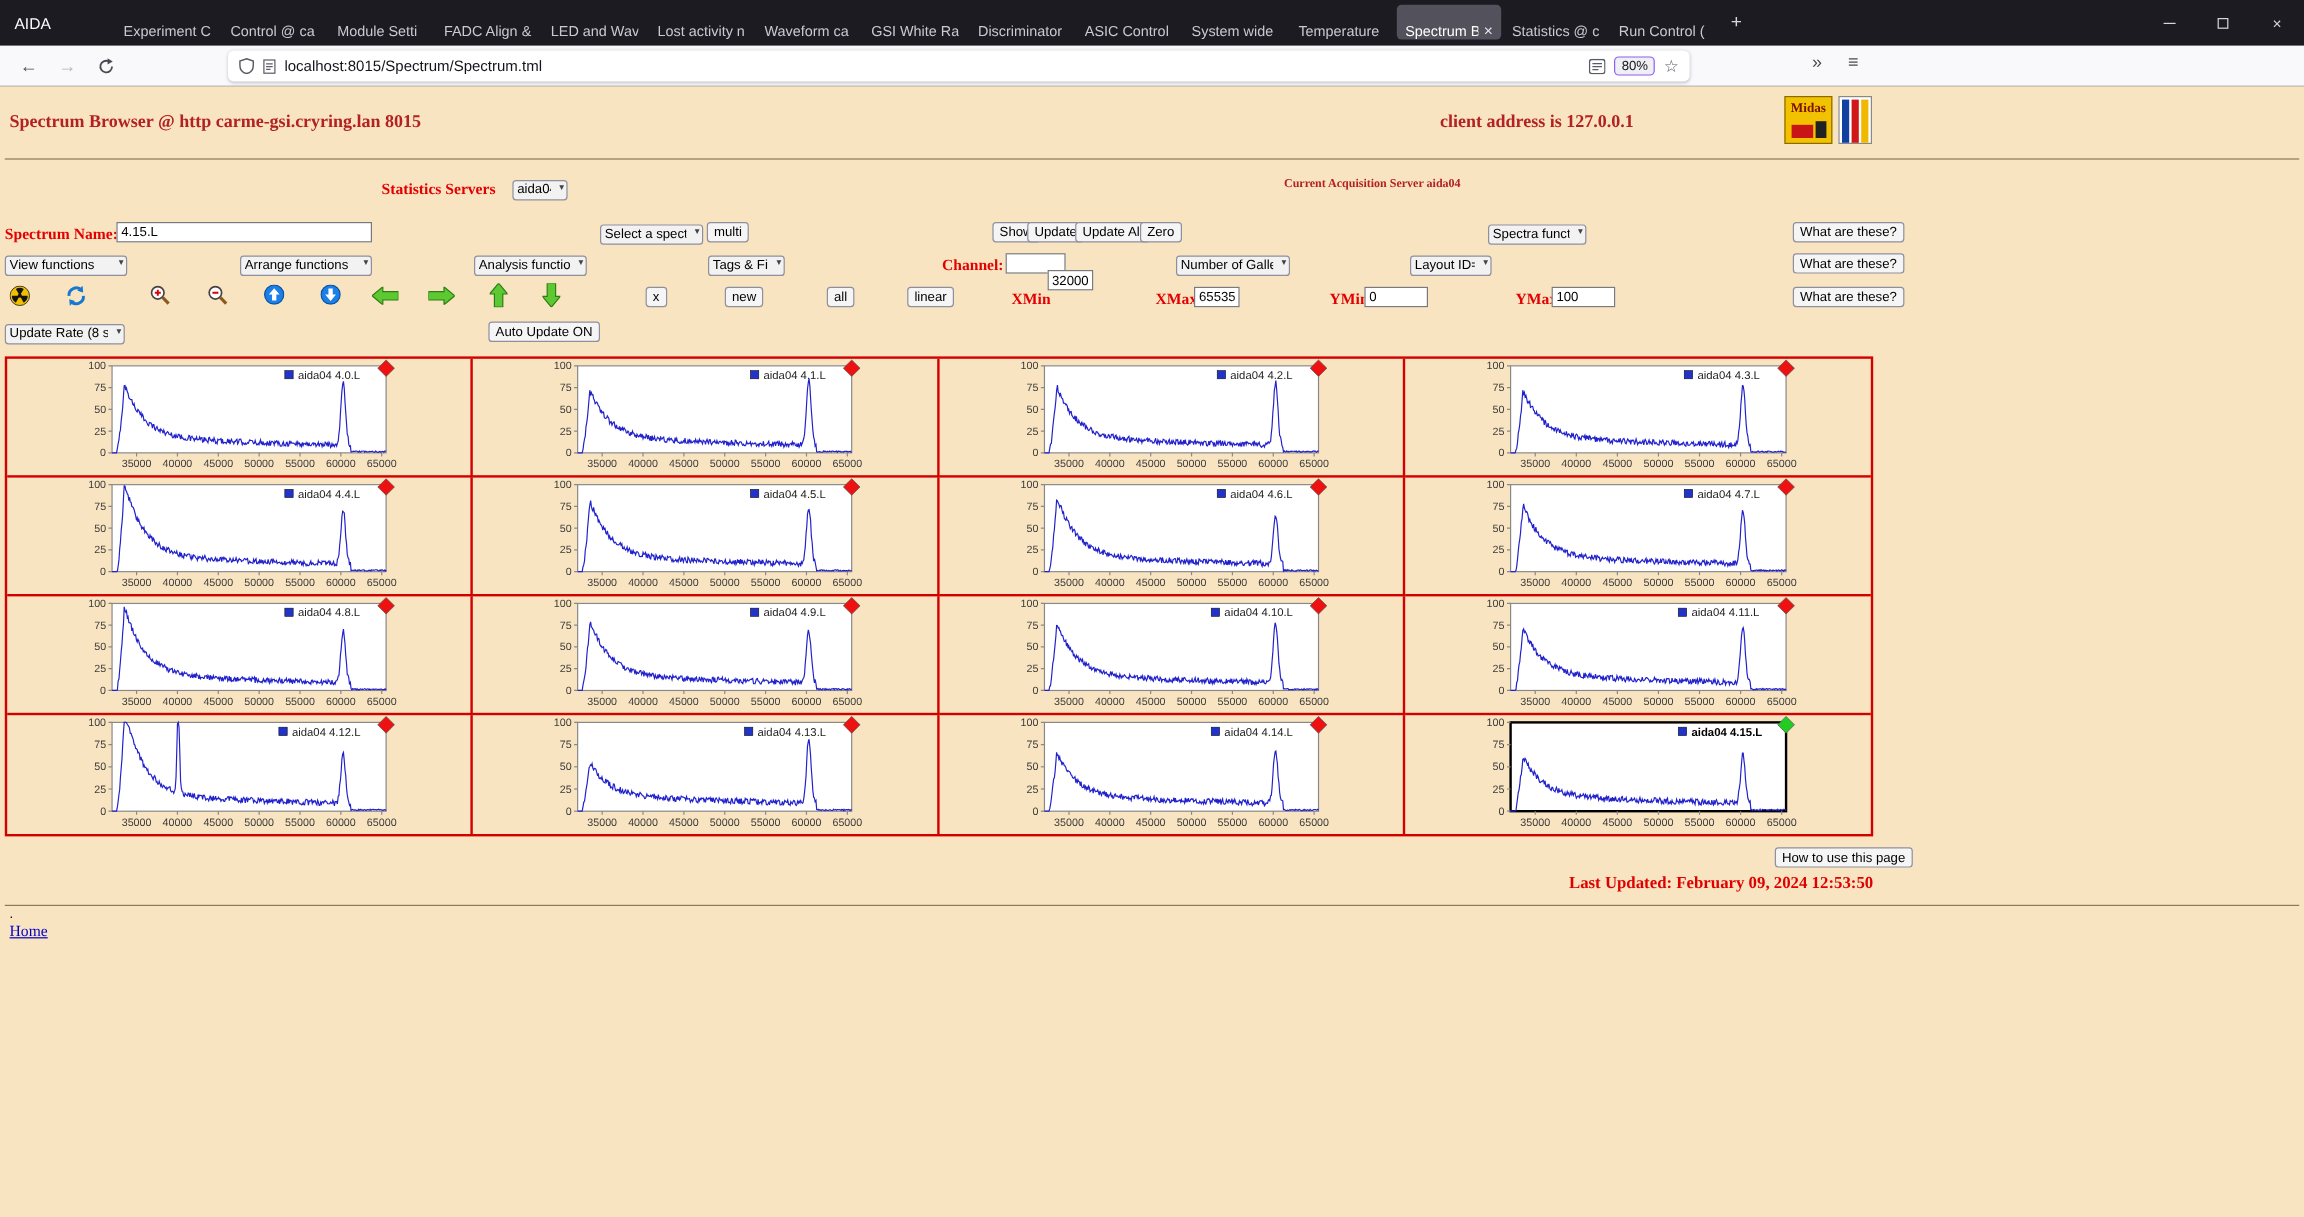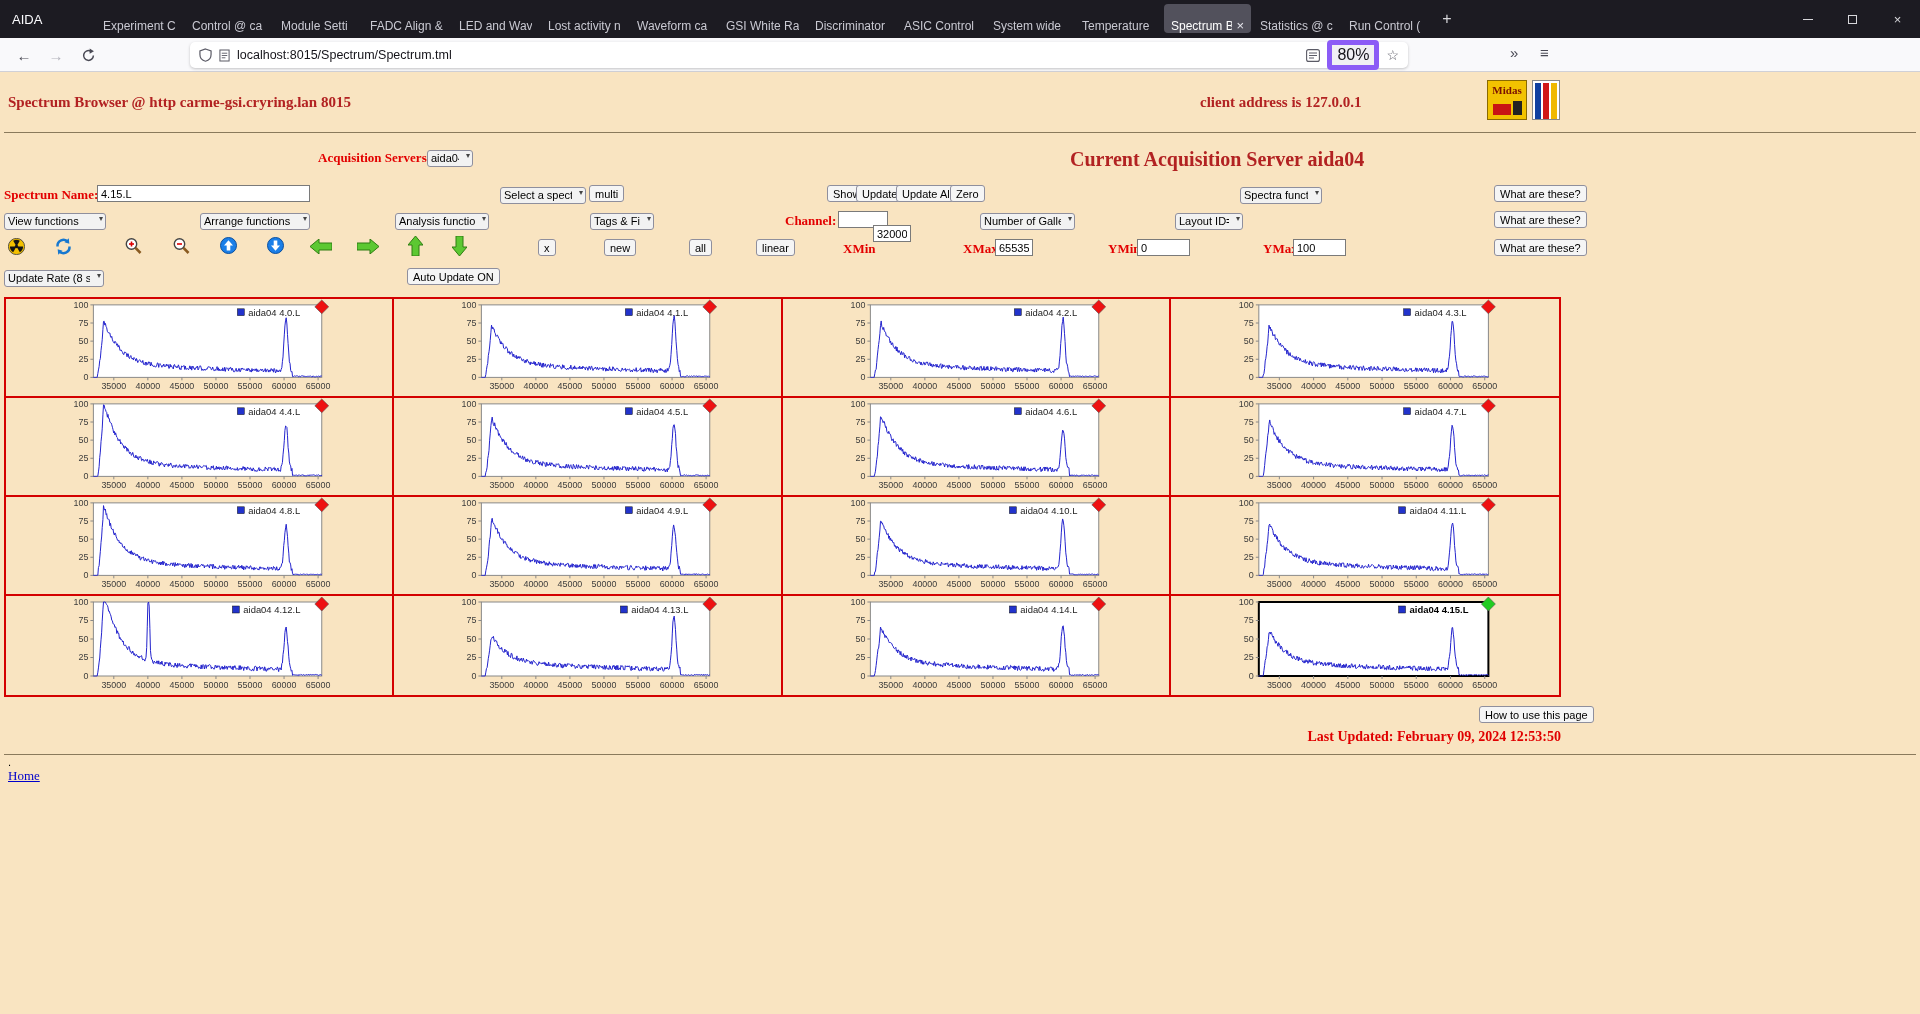--- a/index.html
+++ b/index.html
@@ -22,21 +22,21 @@
   .max-glyph{display:inline-block;width:9px;height:9px;border:1.4px solid #D7D7DB}
 
   .navbar{height:34px;background:#F9F9FB;border-bottom:1px solid #D0D0D7;position:relative}
   .nav-btn{position:absolute;top:3px;width:28px;height:28px;border-radius:4px;display:flex;align-items:center;
            justify-content:center;font-size:15px;color:#4A4A55}
   .nav-btn.disabled{color:#B4B4BC}
   .urlbar{position:absolute;left:190px;top:4px;width:1218px;height:26px;background:#FFFFFF;border-radius:5px;
           box-shadow:0 1px 3px rgba(0,0,0,.22);display:flex;align-items:center;padding:0 9px;gap:7px}
   .url-text{font-size:12.5px;color:#15141A;white-space:nowrap}
   .url-spacer{flex:1}
-  .zoom-pill{font-size:16px;color:#15141A;background:#F0F0F4;border:5px solid #8b5cf6;border-radius:4px;padding:1px 5px}
+  .zoom-pill{font-size:11px;color:#15141A;background:#F0F0F4;border:1px solid #8b5cf6;border-radius:4px;padding:1px 5px}
   .nav-far{position:absolute;top:6px;font-size:15px;color:#4A4A55}
 
   
   .page{position:relative;width:1920px;height:944px;background:#F9E4C1;color:#000}
   .htitle{position:absolute;font-family:"Liberation Serif",serif;font-weight:bold;font-size:15px;color:#B22222;white-space:nowrap}
   .rlabel{position:absolute;font-family:"Liberation Serif",serif;font-weight:bold;font-size:13px;color:#E30000;white-space:nowrap}
   .page hr{position:absolute;left:4px;right:4px;border:none;border-top:1px solid #8A7A5C;height:0}
 
   .btn{position:absolute;height:17px;font-family:"Liberation Sans",sans-serif;font-size:11px;color:#000;
        background:#F5F5F5;border:1px solid #8F8F9D;border-radius:3px;padding:0 5px;line-height:14px;white-space:nowrap}
@@ -179,26 +179,26 @@
     <div style="position:absolute;right:4px;bottom:4px;width:9px;height:14px;background:#222"></div>
   </div>
   <div class="logo" style="left:1532px;width:28px;height:40px;background:#FFFFFF;border:1px solid #888;position:absolute">
     <div style="position:absolute;left:2px;top:2px;width:6px;height:36px;background:#1040A0"></div>
     <div style="position:absolute;left:10px;top:2px;width:6px;height:36px;background:#D01818"></div>
     <div style="position:absolute;left:18px;top:2px;width:6px;height:36px;background:#F0B800"></div>
   </div>
 
   <hr style="top:60px">
 
-  <div class="rlabel" style="left:318px;top:78px">Acquisition Servers</div>
+  <div class="rlabel" style="left:318px;top:78px">Statistics Servers</div>
   <div class="selwrap" style="left:427px;top:76px;width:46px">
     <select><option selected="">aida04</option></select>
     <span class="selarrow">▾</span>
   </div>
-  <div class="htitle" style="left:1070px;top:76px;font-size:20px">Current Acquisition Server aida04</div>
+  <div class="htitle" style="left:1070px;top:76px;font-size:10px">Current Acquisition Server aida04</div>
 
   <div class="rlabel" style="left:4px;top:115px">Spectrum Name:</div>
   <input class="tin" style="left: 97px; top: 113px; width: 213px;" value="4.15.L">
   <div class="selwrap" style="left:500px;top:113px;width:86px">
     <select><option selected="">Select a spectrum</option></select>
     <span class="selarrow">▾</span>
   </div>
   <button class="btn" style="left:589px;top:113px">multi</button>
   <button class="btn" style="left:827px;top:113px">Show</button>
   <button class="btn" style="left:856px;top:113px">Update</button>

